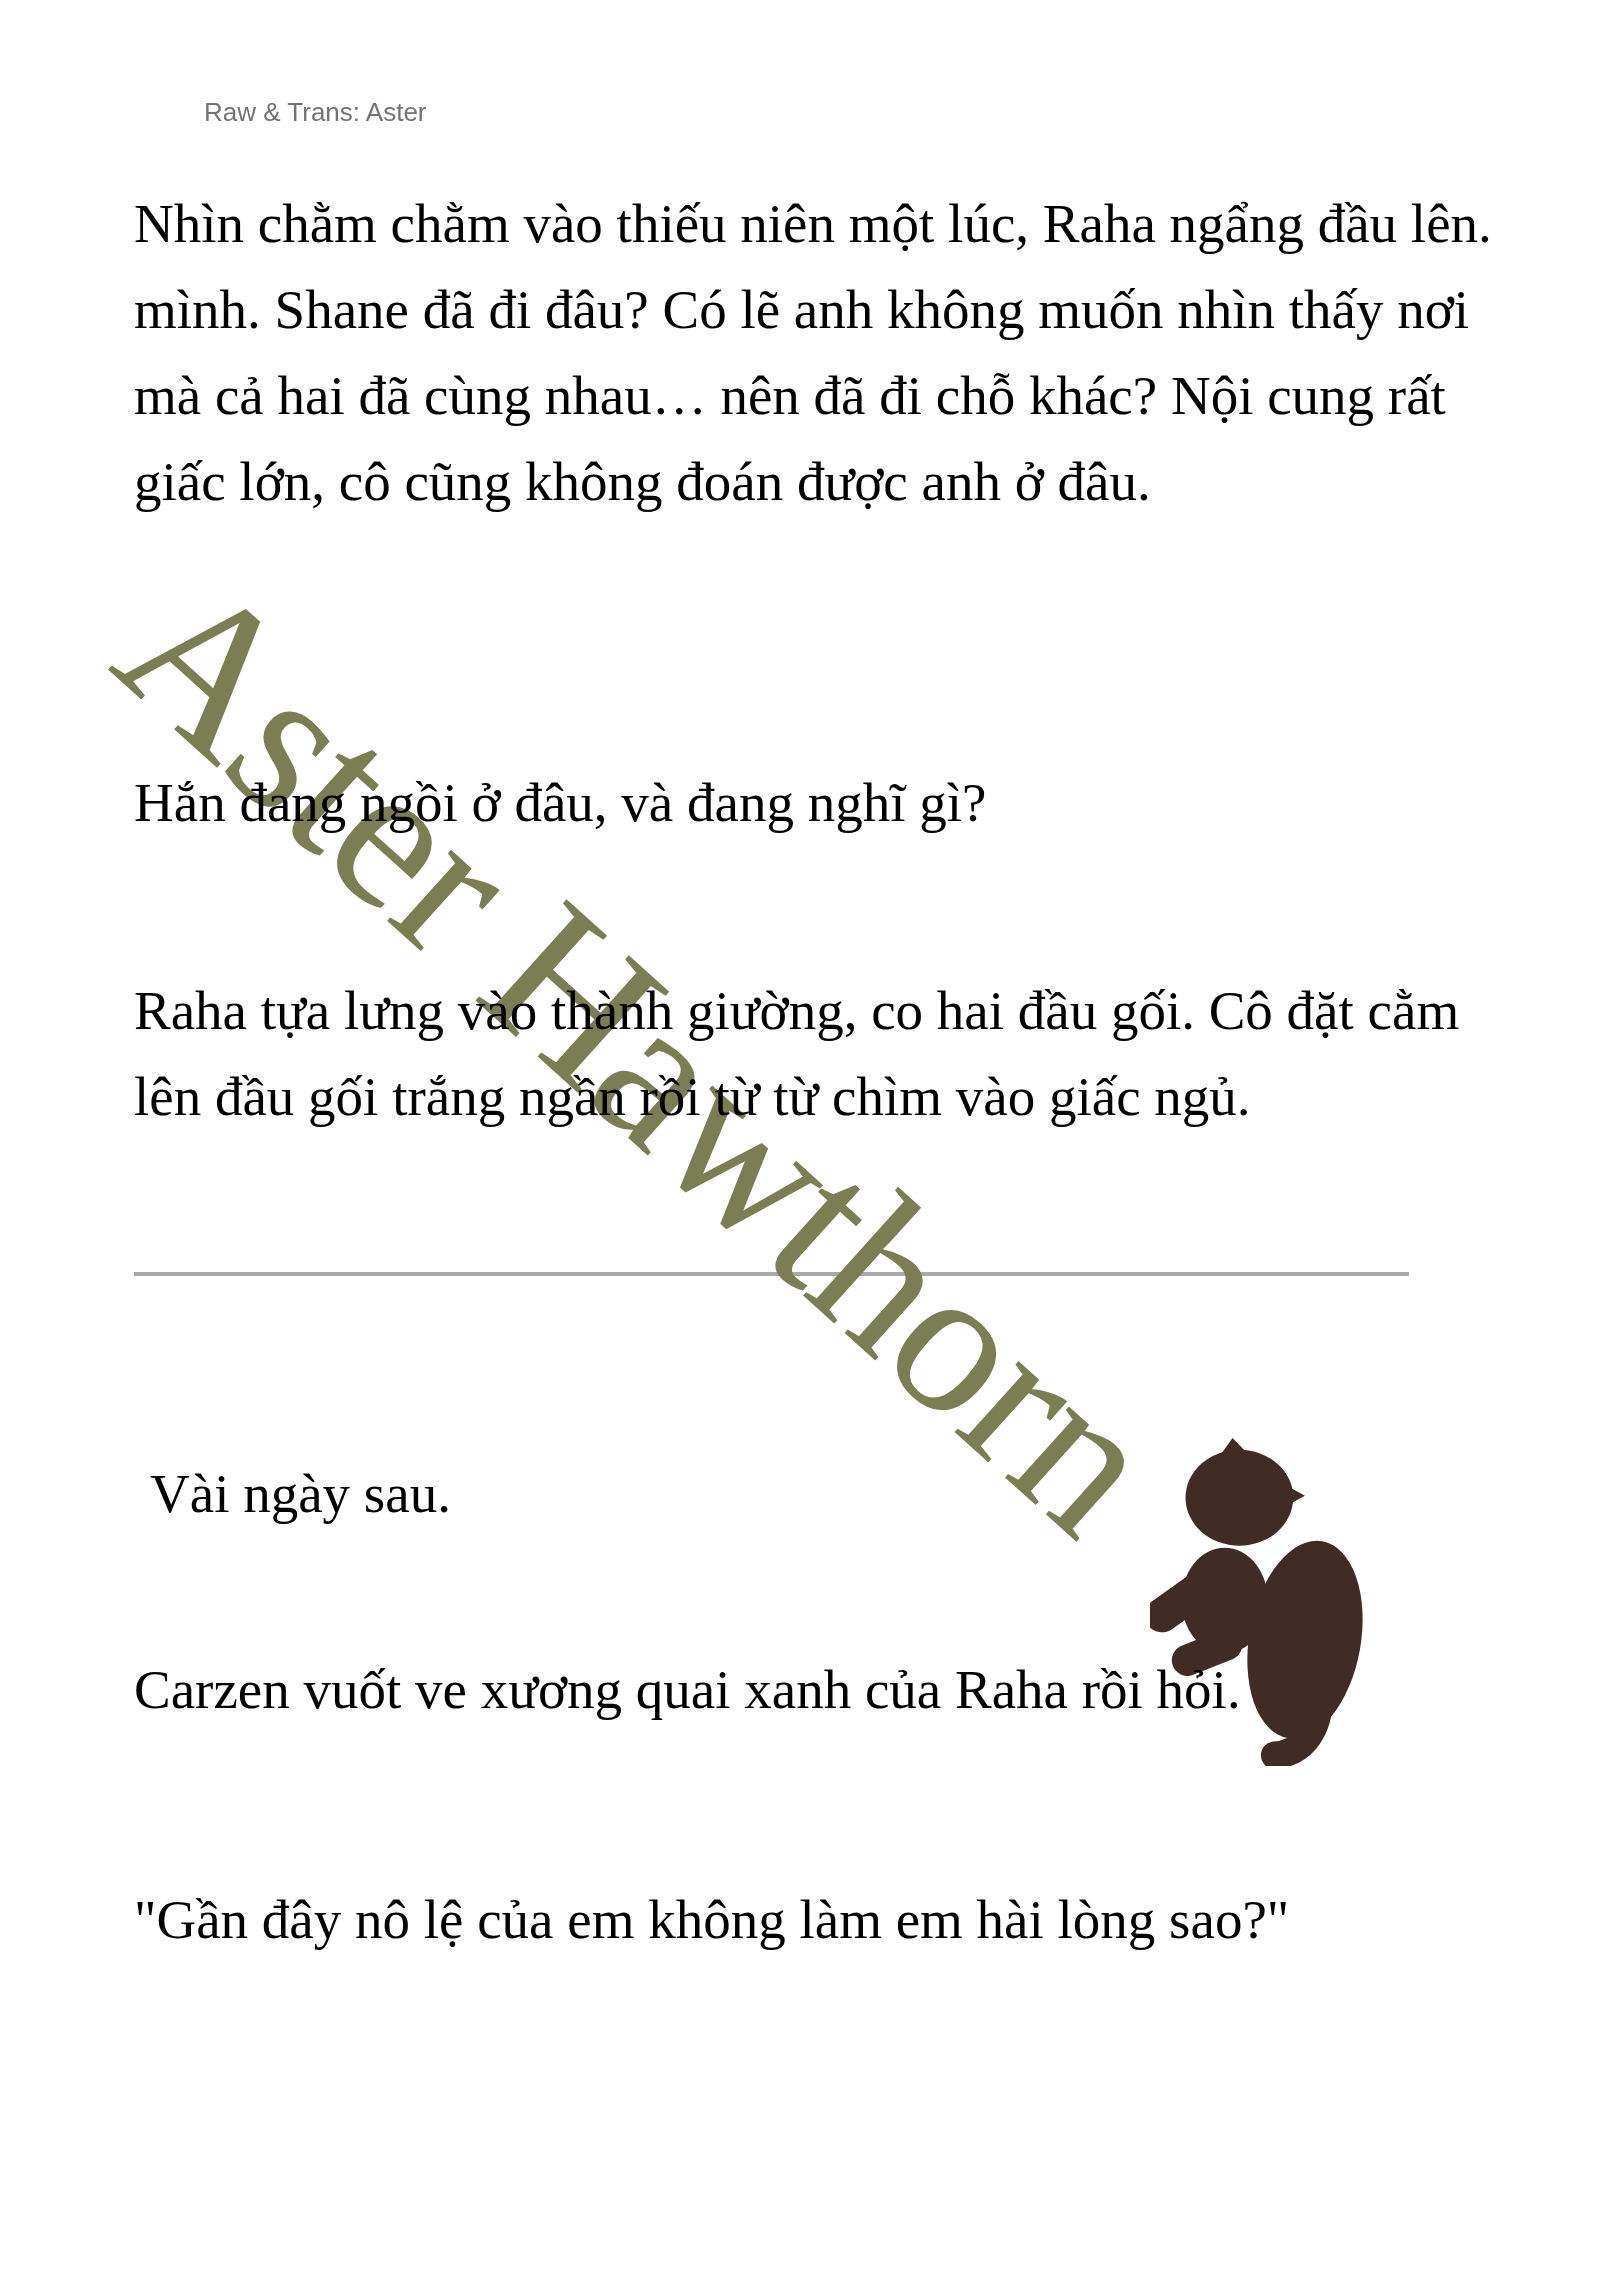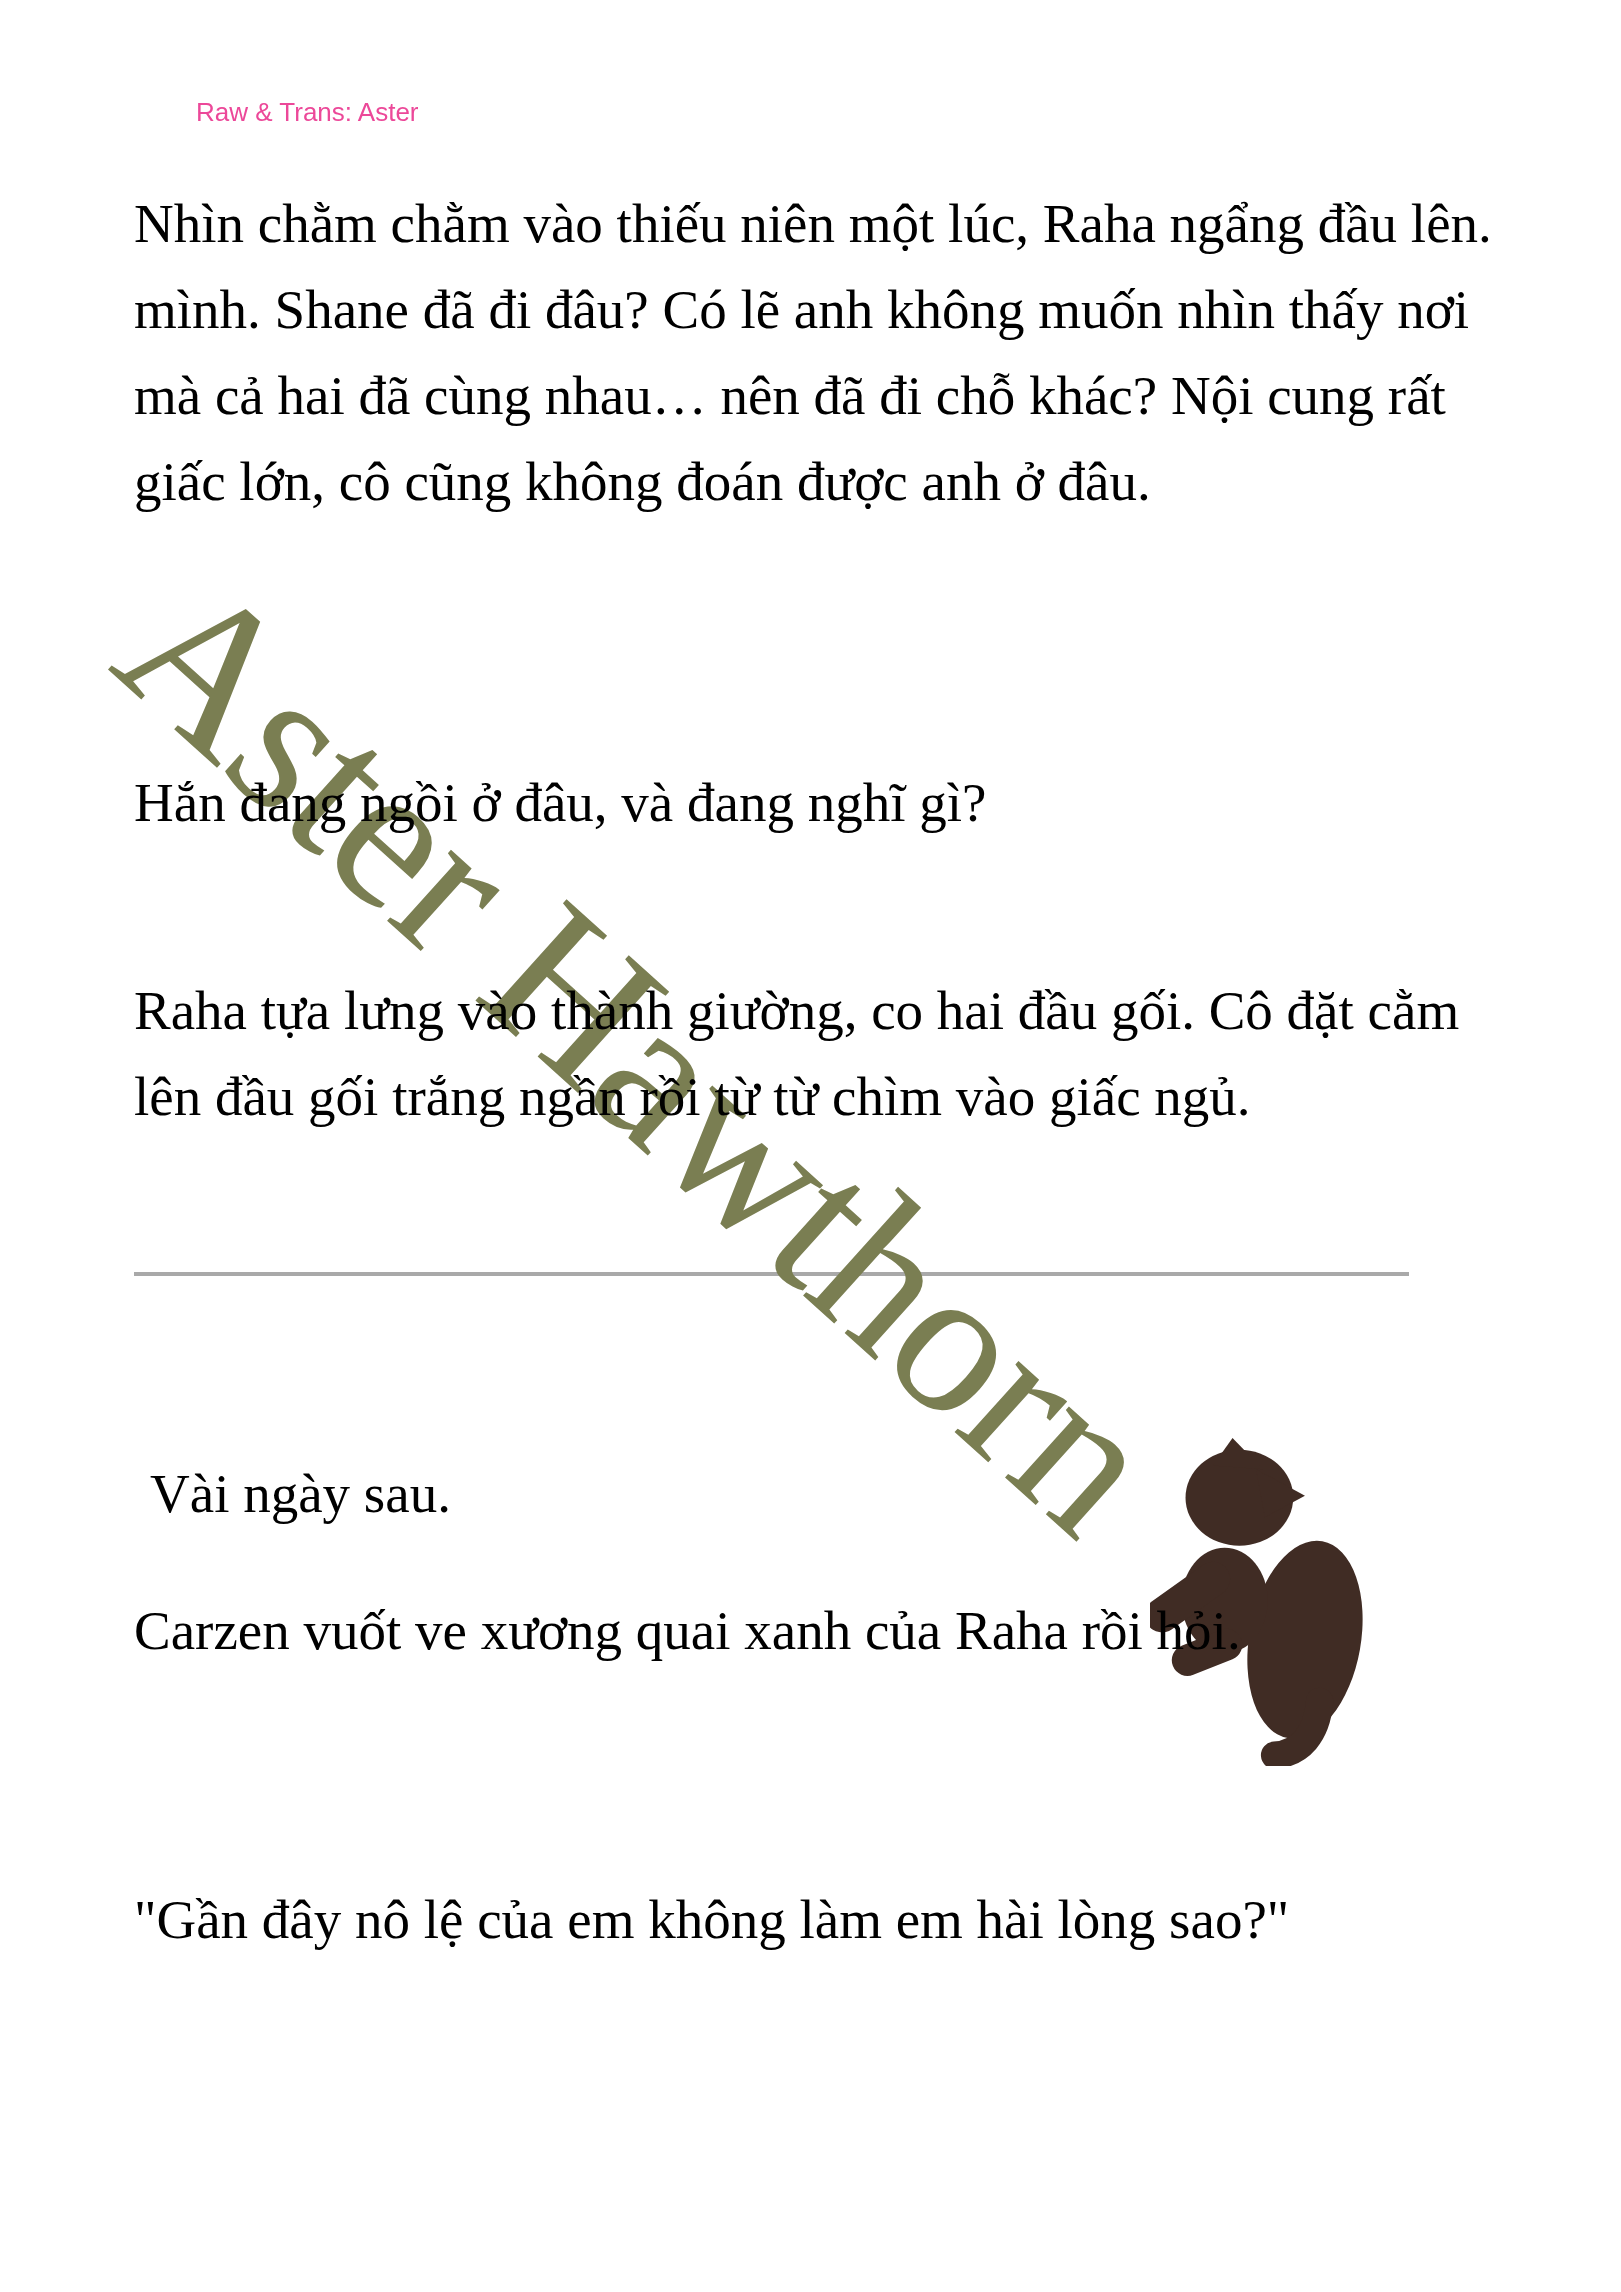--- a/index.html
+++ b/index.html
@@ -5,23 +5,23 @@
   html,body{margin:0;padding:0;}
   body{
     width:1621px;height:2293px;
     background:#ffffff;
     position:relative;
     overflow:hidden;
     font-family:"Liberation Serif", serif;
     color:#000;
   }
   .header{
-    position:absolute;left:196px;top:98px;
+    position:absolute;left:204px;top:98px;
     font-family:"Liberation Sans", sans-serif;
-    font-size:26px;line-height:29px;color:#ec4899;
+    font-size:26px;line-height:29px;color:#737373;
     z-index:3;white-space:nowrap;
   }
   .watermark{
     position:absolute;left:223px;top:539px;
     font-family:"Liberation Serif", serif;
     font-size:208px;line-height:1;
     white-space:nowrap;
     transform:rotate(42deg);
     transform-origin:0 0;
     z-index:2;
@@ -33,21 +33,21 @@
     font-size:55px;
     z-index:3;
   }
   .para .line{
     display:block;height:86px;line-height:86px;white-space:nowrap;
   }
   #p1{top:181px;}
   #p2{top:760px;}
   #p3{top:968px;}
   #p4{top:1451px;margin-left:16px;}
-  #p5{top:1588px;}
+  #p5{top:1647px;}
   #p6{top:1877px;}
   .divider{
     position:absolute;left:134px;top:1272px;width:1275px;height:3.9px;
     z-index:1;
   }
   .cat{
     position:absolute;left:1150px;top:1437px;width:214px;height:329px;
     z-index:2;
   }
 </style>

